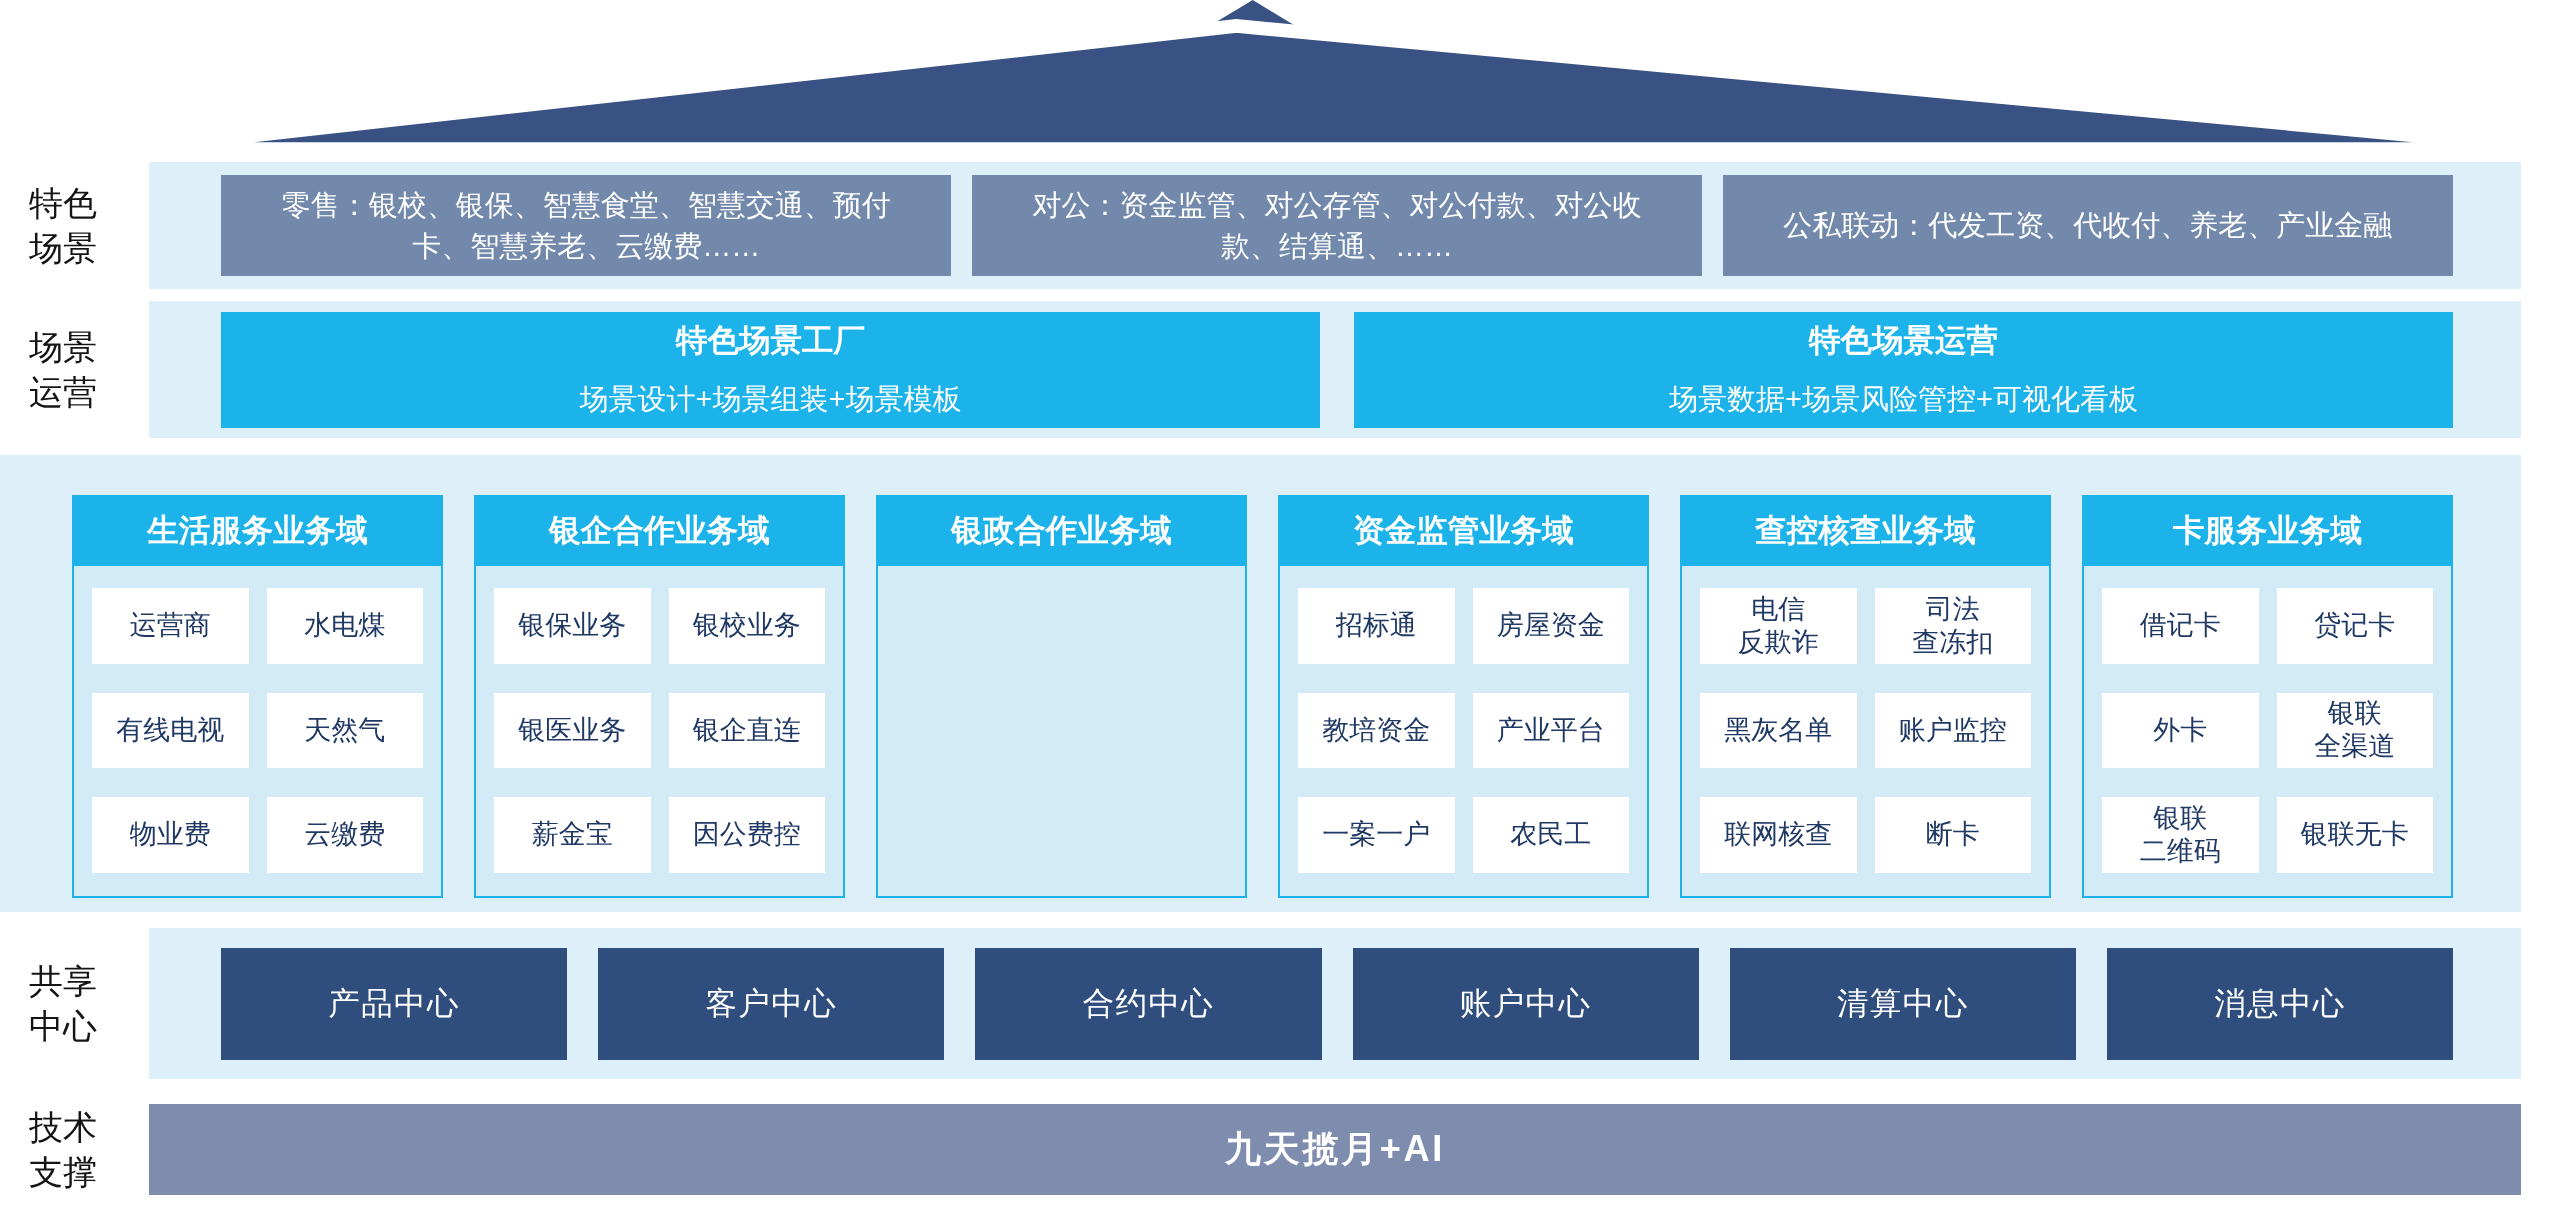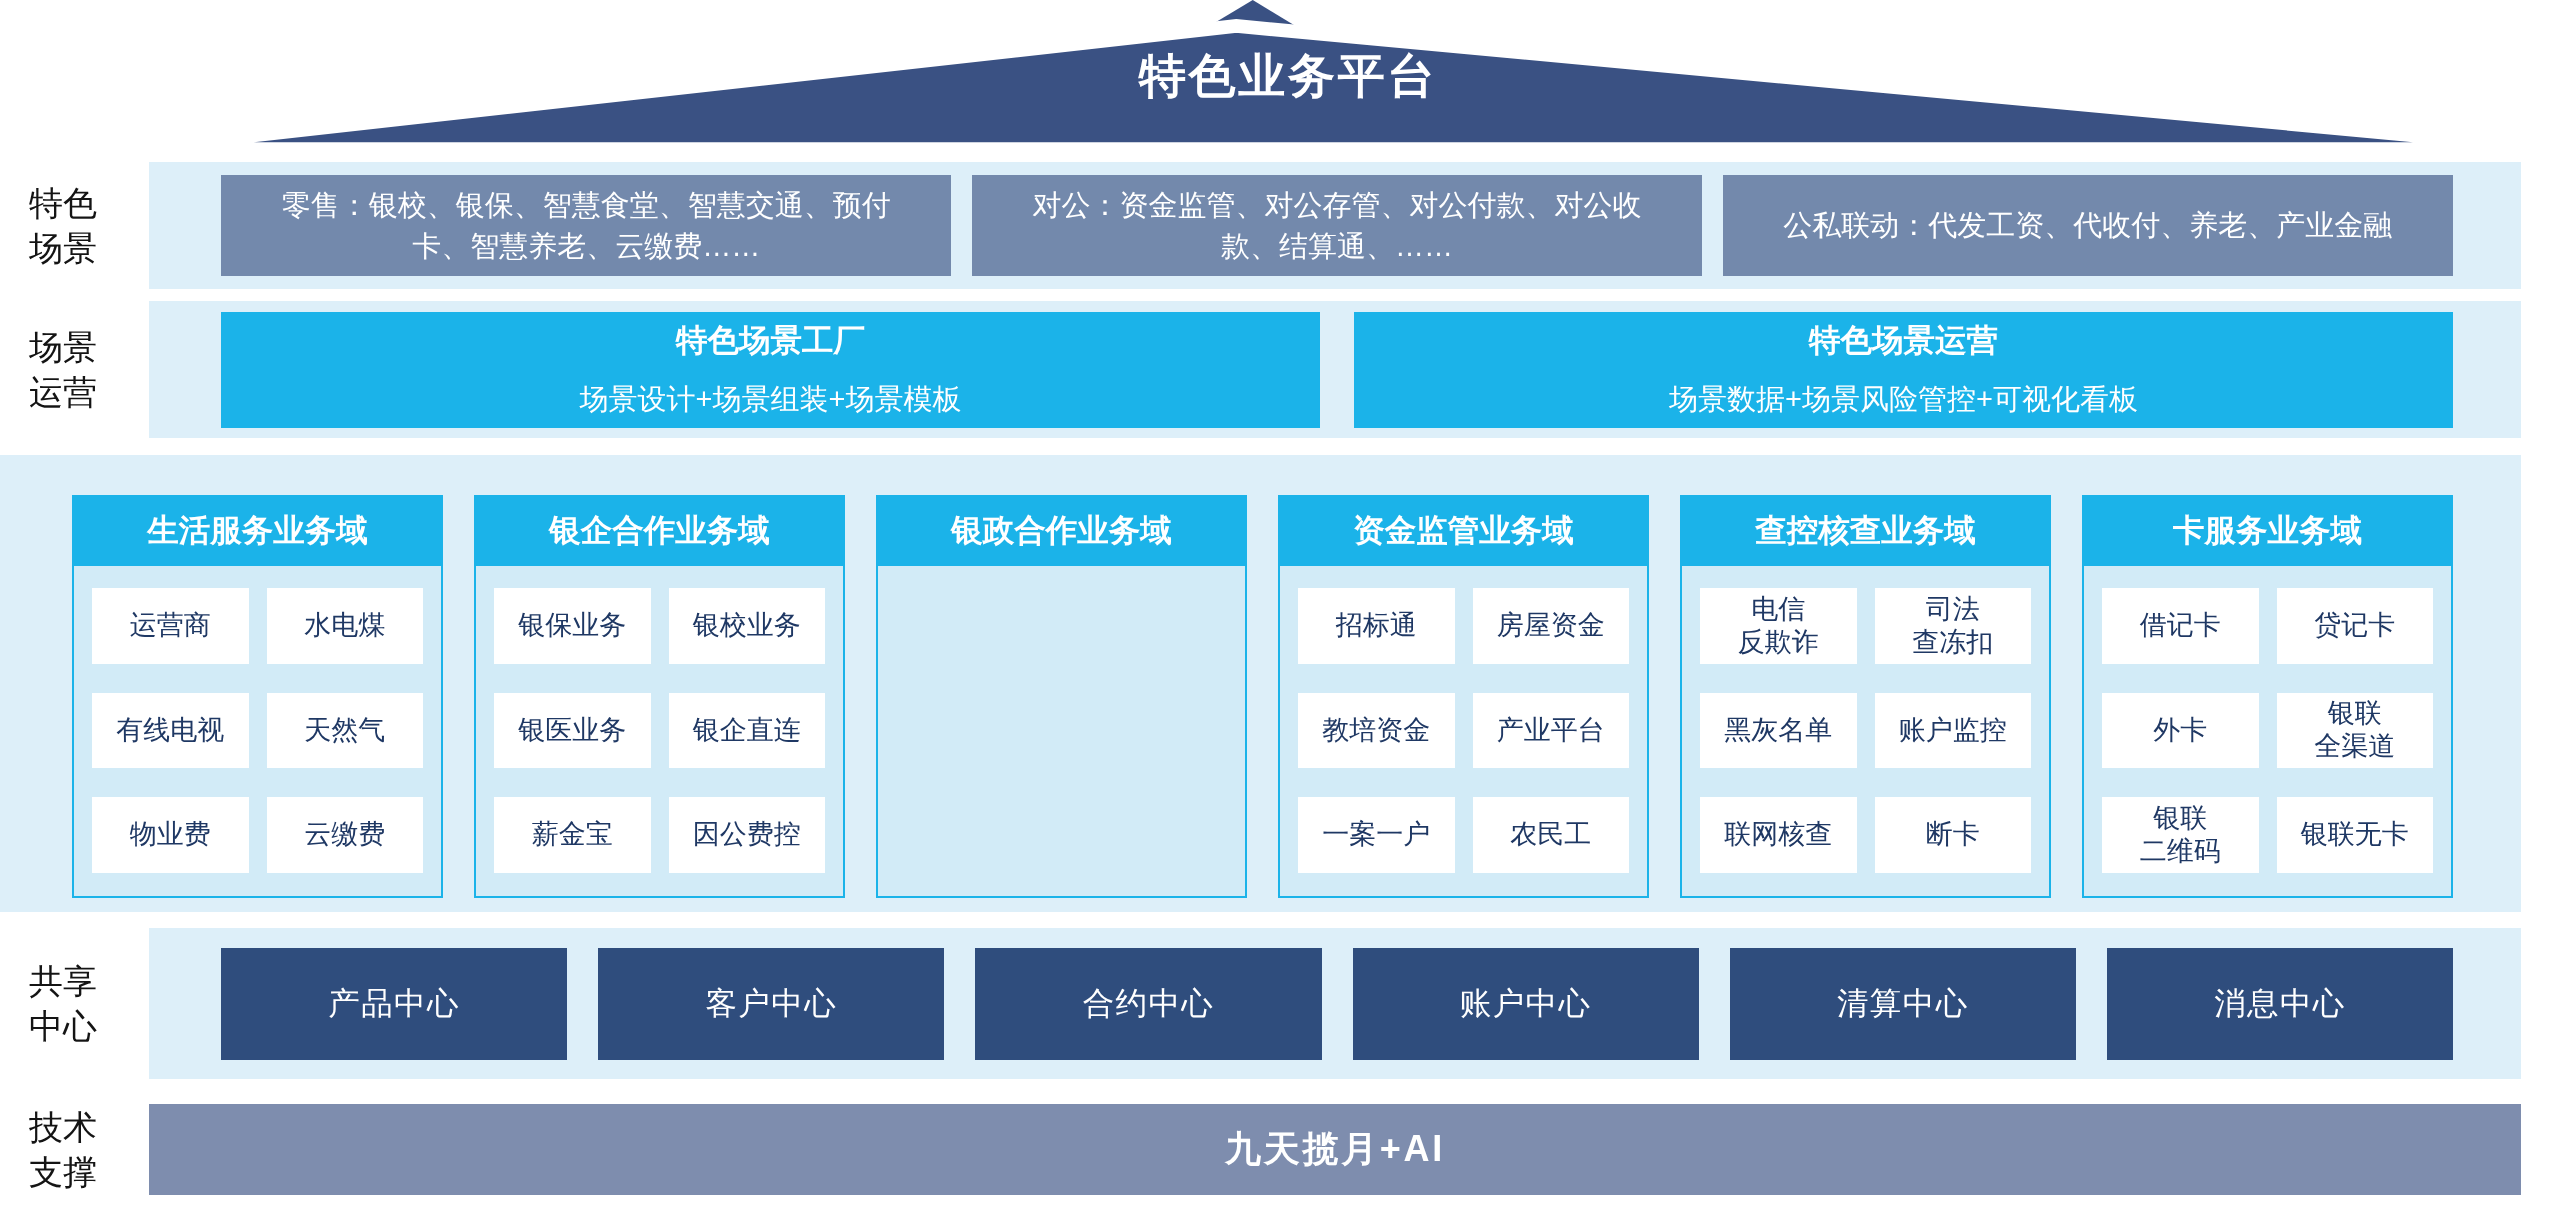--- a/index.html
+++ b/index.html
@@ -105,21 +105,20 @@
 </style>
 </head>
 <body>
 
 <div class="page">
 
   <svg class="roof" viewBox="0 0 3763 215" preserveAspectRatio="none" aria-hidden="true">
     <polygon points="1690,84 1830,0 1975,88" style="fill:var(--roof-navy)"></polygon>
     <polygon points="193,218 1806,38 3740,218" style="fill:var(--roof-navy);stroke:#fff;stroke-width:20"></polygon>
   </svg>
-  <div class="roof-title">特色业务平台</div>
 
   <section class="row row-scenes">
     <div class="row-label">特色
 场景</div>
     <div class="row-body scenes-body">
       <div class="scene-box">零售：银校、银保、智慧食堂、智慧交通、预付卡、智慧养老、云缴费……</div>
       <div class="scene-box">对公：资金监管、对公存管、对公付款、对公收款、结算通、……</div>
       <div class="scene-box">公私联动：代发工资、代收付、养老、产业金融</div>
     </div>
   </section>

